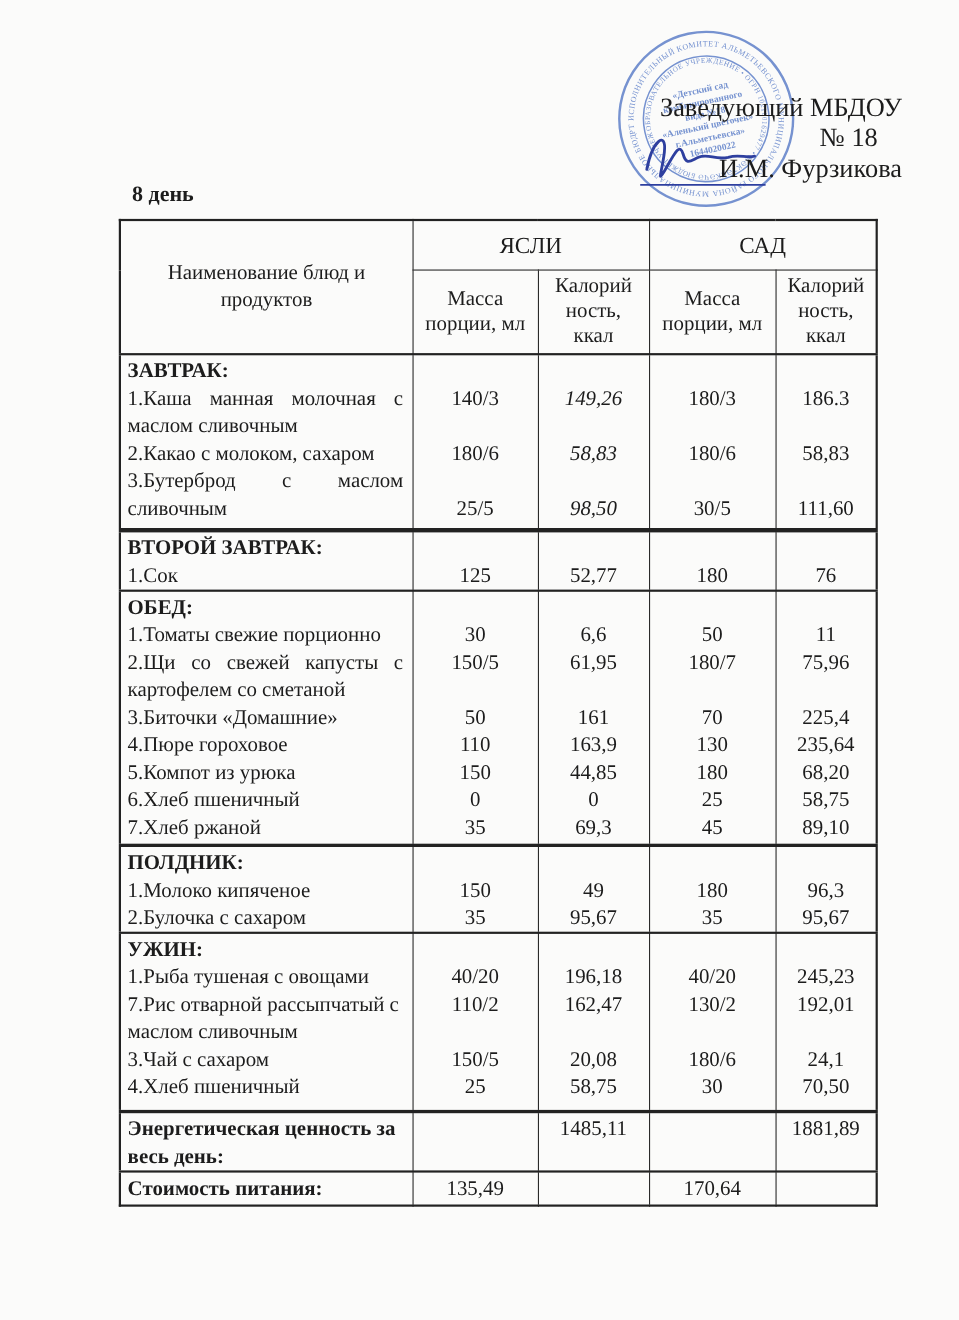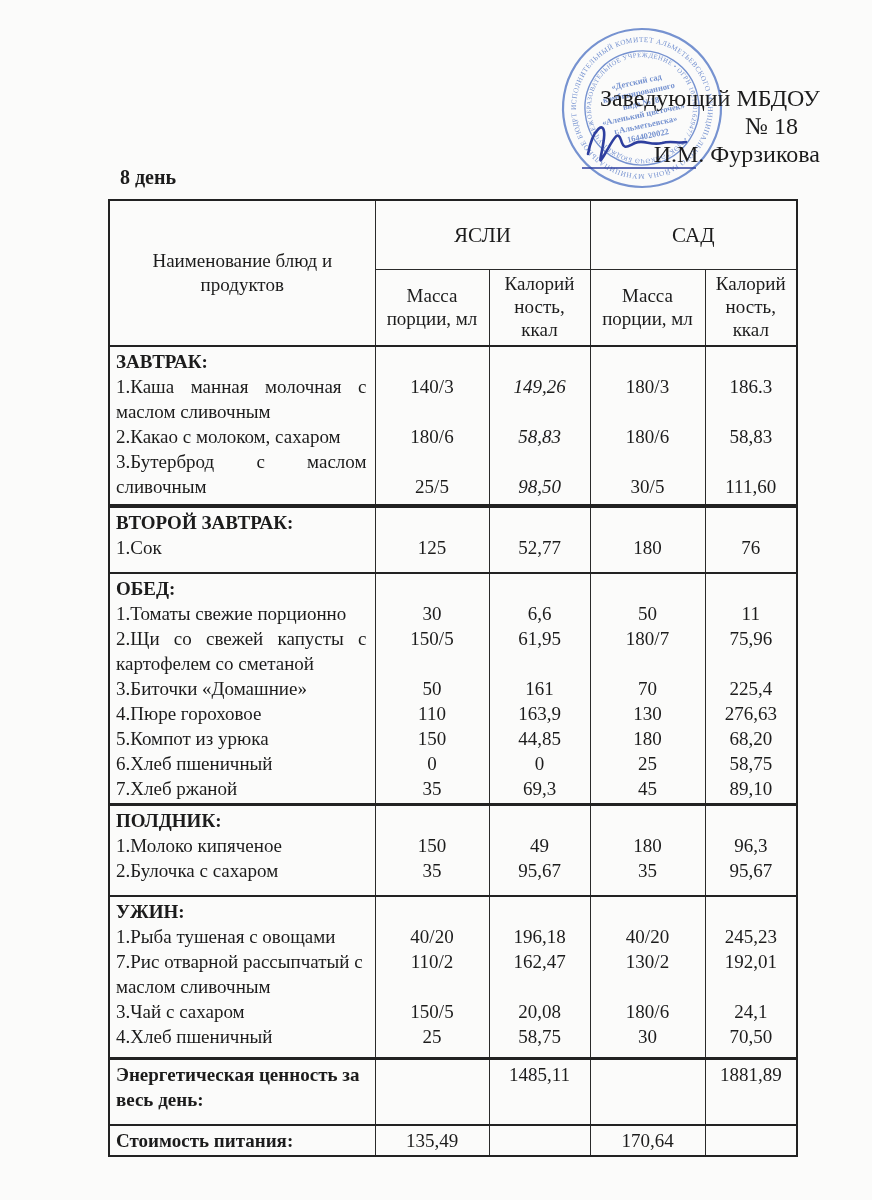--- a/index.html
+++ b/index.html
@@ -10,21 +10,21 @@
   }
   
   .head-block{position:absolute;top:84px;right:52px;text-align:right;font-size:24px;line-height:28px;z-index:3;}
   .head-line2{padding-right:22px;}
   .stamp-wrap{position:absolute;left:556px;top:22px;width:172px;height:172px;z-index:1;opacity:.85;}
   .sig-wrap{position:absolute;left:578px;top:116px;width:132px;height:64px;z-index:4;}
   .day-label{position:absolute;left:120px;top:166px;font-size:20px;font-weight:bold;}
   
   table.menu{position:absolute;left:108px;top:199px;width:688px;border-collapse:collapse;table-layout:fixed;
     border:2.5px solid #222;font-size:19px;}
-  .menu th,.menu td{border:1.5px solid #2a2a2a;padding:12px;vertical-align:top;font-weight:normal;}
+  .menu th,.menu td{border:1.5px solid #2a2a2a;padding:0;vertical-align:top;font-weight:normal;}
   .menu thead th{text-align:center;vertical-align:middle;}
   th.name-head{font-size:19px;line-height:24px;white-space:pre-line;}
   th.group-head{font-size:21px;height:44px;}
   th.sub-head{font-size:19px;line-height:23px;height:64px;white-space:pre-line;padding:2px 0 4px 0;}
   .menu tbody tr{border-top:2px solid #222;}
   .menu tbody td{padding-top:2px;}
   td.name-cell{padding:2px 8px 0 6px;}
   td.val-cell{text-align:center;}
   .ln{height:25px;line-height:25px;}
   .ln.b{font-weight:bold;}
@@ -214,21 +214,21 @@
             <div class="ln">180</div>
             <div class="ln">25</div>
             <div class="ln">45</div>
           </td>
           <td class="val-cell" style="padding-bottom: 2px;">
             <div class="ln">&nbsp;</div>
             <div class="ln">11</div>
             <div class="ln">75,96</div>
             <div class="ln">&nbsp;</div>
             <div class="ln">225,4</div>
-            <div class="ln">276,63</div>
+            <div class="ln">235,64</div>
             <div class="ln">68,20</div>
             <div class="ln">58,75</div>
             <div class="ln">89,10</div>
           </td>
         </tr>
         <tr style="border-top-width: 3px;">
           <td class="name-cell">
             <div class="ln b">ПОЛДНИК:</div>
             <div class="ln">1.Молоко кипяченое</div>
             <div class="ln">2.Булочка с сахаром</div>

